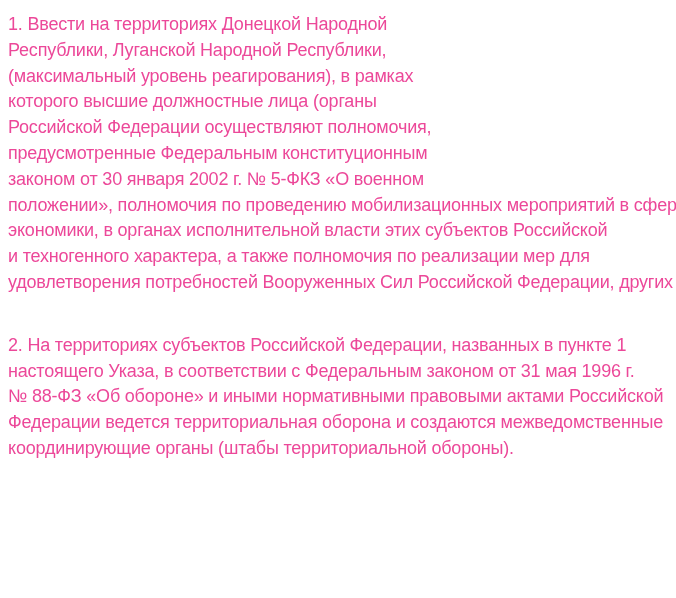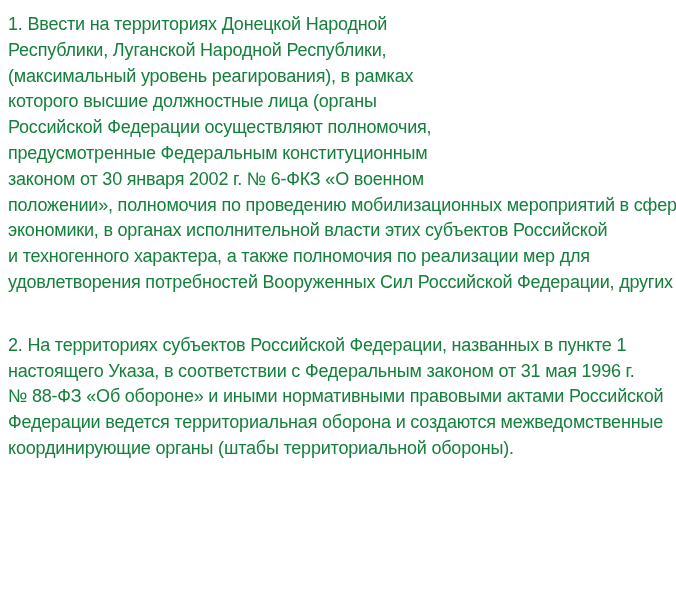--- a/index.html
+++ b/index.html
@@ -11,21 +11,21 @@
     overflow: hidden;
   }
   .page {
     box-sizing: border-box;
     width: 676px;
     height: 598px;
     padding: 12px 6px 0 8px;
     font-family: "Liberation Sans", sans-serif;
     font-size: 18px;
     letter-spacing: -0.2px;
-    color: #15803d;
+    color: #ec4899;
     background: #ffffff;
   }
   .paragraph {
     margin: 0;
   }
   .paragraph + .paragraph {
     margin-top: 37px;
   }
   .line {
     height: 25.8px;
@@ -38,21 +38,21 @@
 
 <div class="page">
 
   <div class="paragraph">
     <div class="line">1. Ввести на территориях Донецкой Народной</div>
     <div class="line">Республики, Луганской Народной Республики,</div>
     <div class="line">(максимальный уровень реагирования), в рамках</div>
     <div class="line">которого высшие должностные лица (органы</div>
     <div class="line">Российской Федерации осуществляют полномочия,</div>
     <div class="line">предусмотренные Федеральным конституционным</div>
-    <div class="line">законом от 30 января 2002 г. № 6-ФКЗ «О военном</div>
+    <div class="line">законом от 30 января 2002 г. № 5-ФКЗ «О военном</div>
     <div class="line">положении», полномочия по проведению мобилизационных мероприятий в сфере</div>
     <div class="line">экономики, в органах исполнительной власти этих субъектов Российской</div>
     <div class="line">и техногенного характера, а также полномочия по реализации мер для</div>
     <div class="line">удовлетворения потребностей Вооруженных Сил Российской Федерации, других</div>
   </div>
 
   <div class="paragraph">
     <div class="line">2. На территориях субъектов Российской Федерации, названных в пункте 1</div>
     <div class="line">настоящего Указа, в соответствии с Федеральным законом от 31 мая 1996 г.</div>
     <div class="line">№ 88-ФЗ «Об обороне» и иными нормативными правовыми актами Российской</div>

